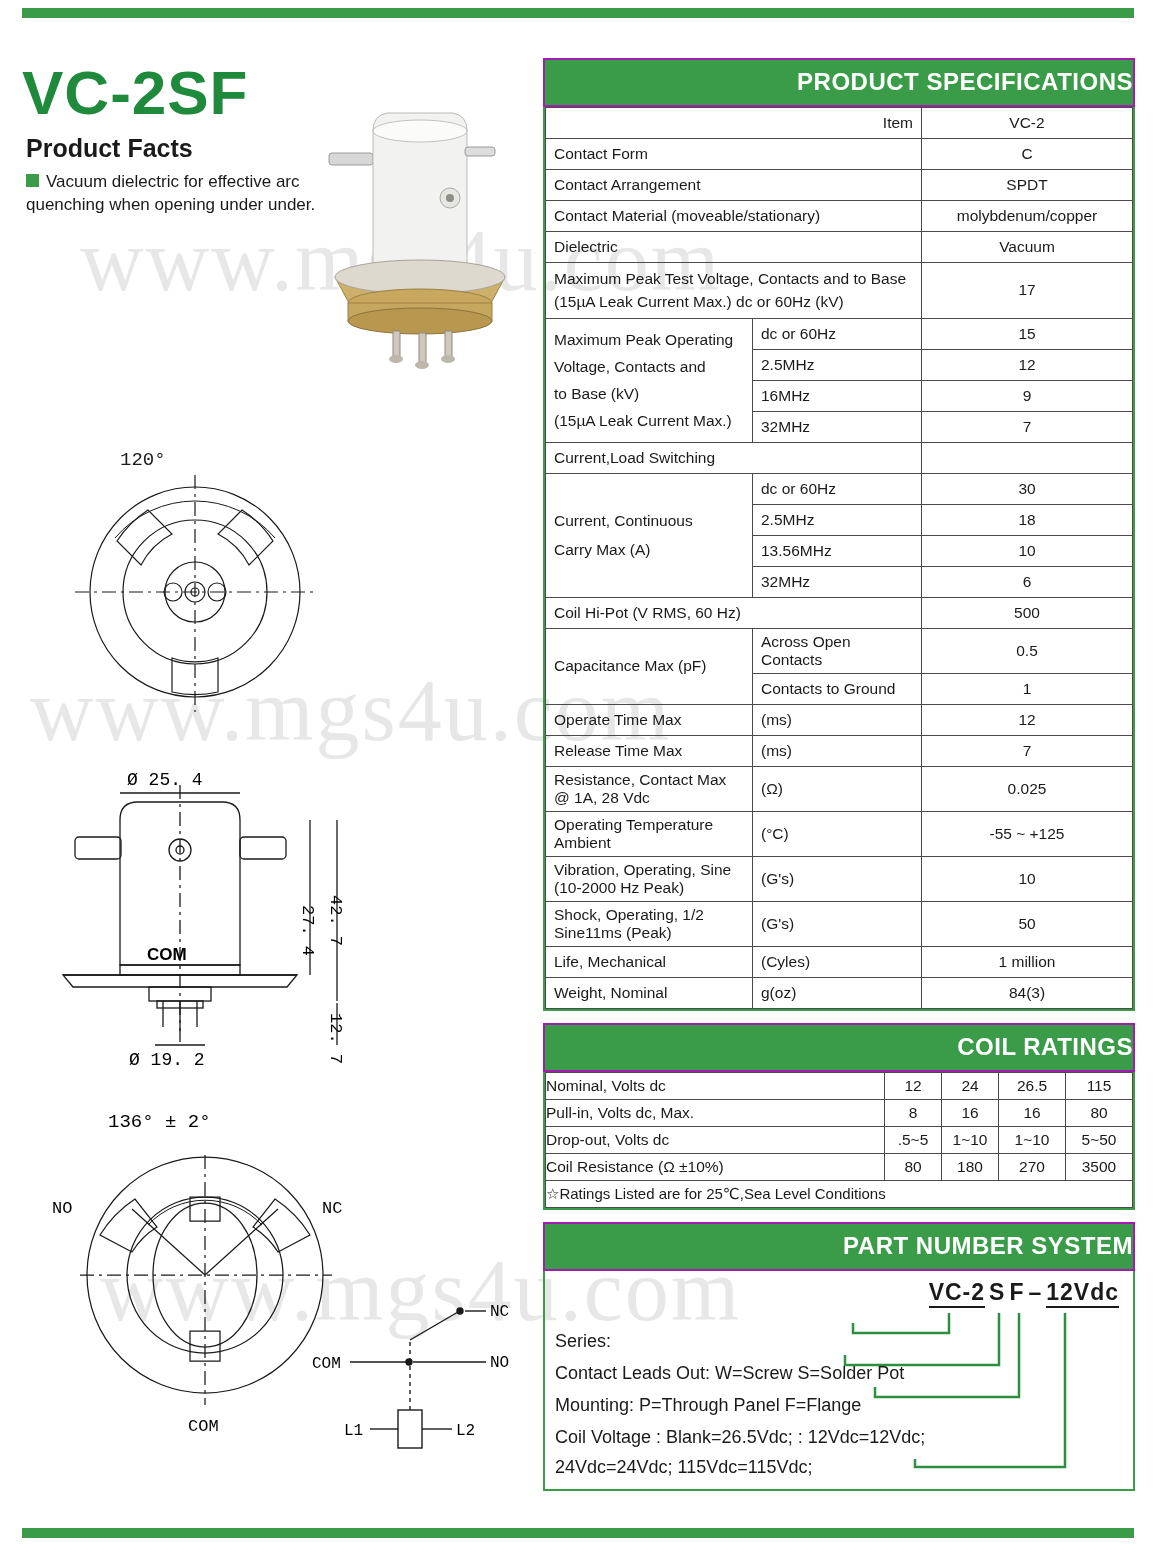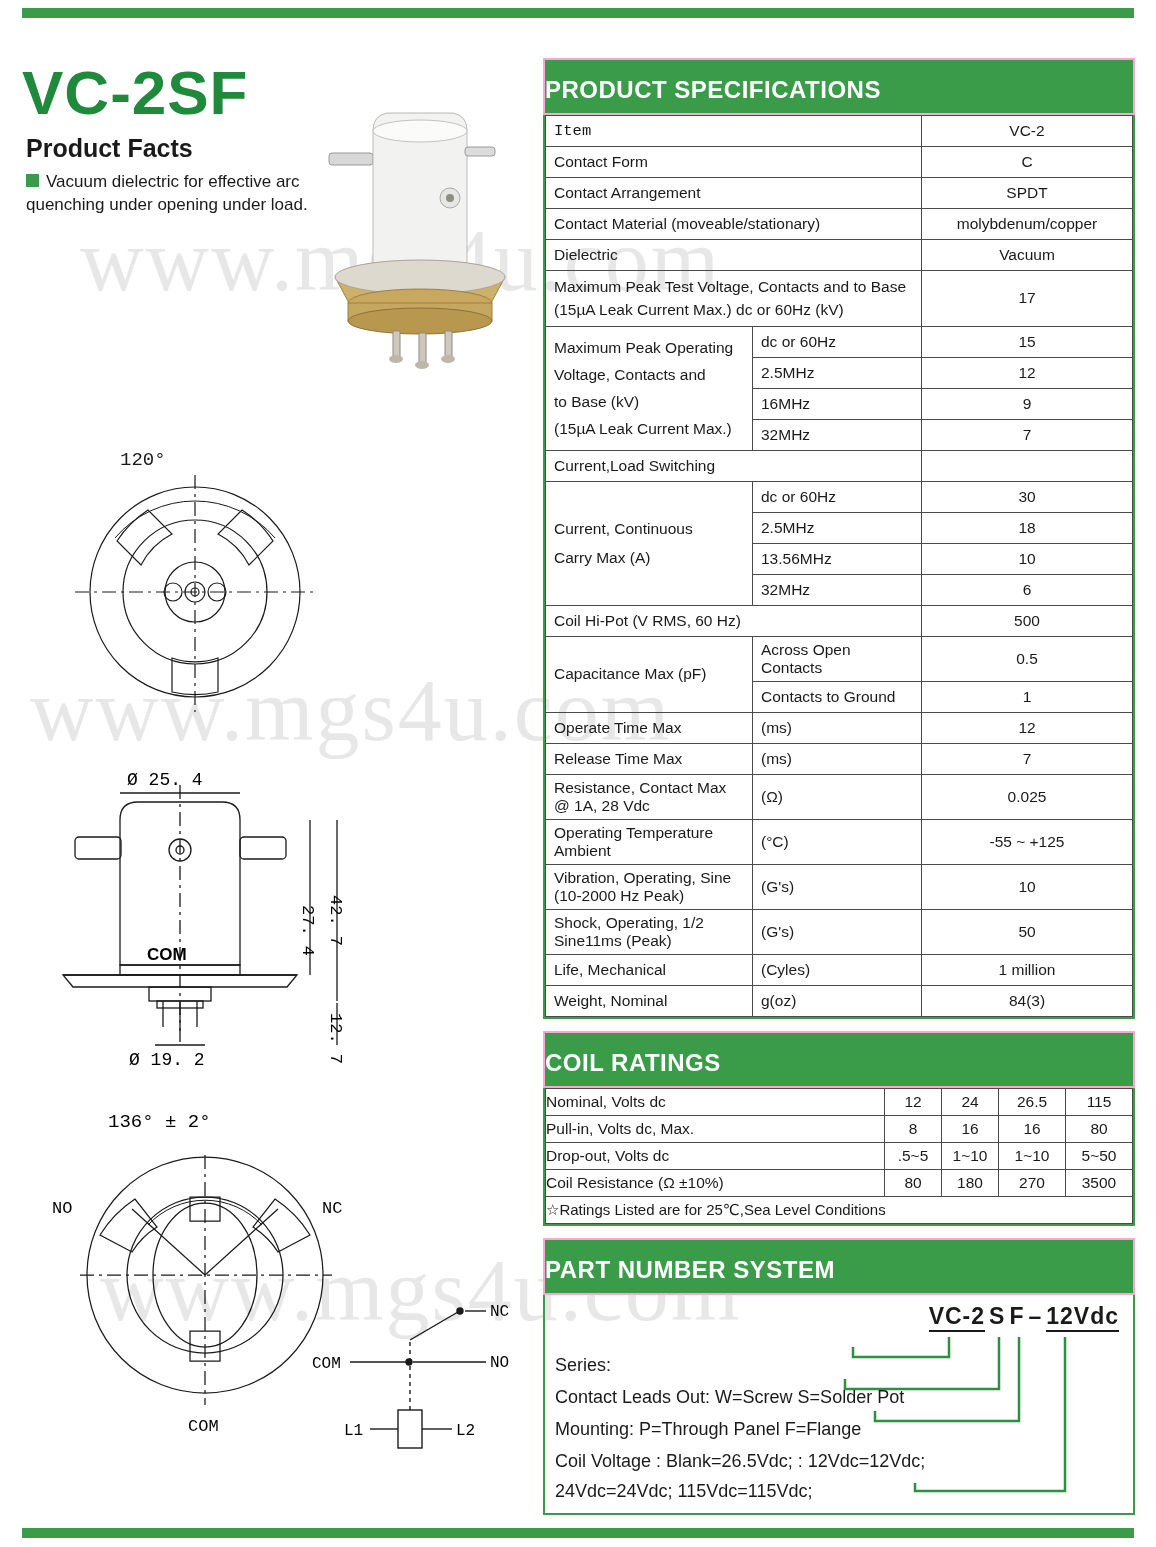--- a/index.html
+++ b/index.html
@@ -47,30 +47,30 @@
   
   .draw{position:absolute;}
   .d1{left:45px;top:440px;width:300px;height:290px;}
   .d2{left:45px;top:745px;width:330px;height:330px;}
   .d3{left:40px;top:1105px;width:330px;height:330px;}
   .d4{left:310px;top:1290px;width:220px;height:180px;}
 
   
   .right{position:absolute;left:543px;top:58px;width:592px;}
   .hdr{
-    background:#3a9c48;color:#ffffff;text-align:left;
+    background:#3a9c48;color:#ffffff;text-align:right;
     font-size:24px;font-weight:bold;letter-spacing:.5px;
-    padding:16px 0 9px 0;border:2px solid #f9a8d4;
+    padding:8px 0 9px 0;border:2px solid #a21caf;
   }
   table{border-collapse:collapse;width:100%;font-size:15.5px;}
   table td{border:1px solid #4a4a4a;padding:4px 8px;vertical-align:middle;}
   .ctr{text-align:left;}
   .c-val{width:194px;text-align:center;}
   .c-sub{width:152px;}
-  .item-head{text-align:left;font-family:Liberation Mono, monospace;}
+  .item-head{text-align:right;}
   .tbl-wrap{border:2px solid #3a9c48;border-top:none;}
   table.main td{height:22px;}
 
   
   .coil td{font-size:15.5px;padding:4px 0;}
   .coil .num{text-align:center;width:56px;}
   .coil .numw{text-align:center;width:66px;}
   .note td{font-size:15px;}
 
   
@@ -98,21 +98,21 @@
 <div class="botbar"></div>
 
 <div class="wm wm1">www.mgs4u.com</div>
 <div class="wm wm2">www.mgs4u.com</div>
 <div class="wm wm3">www.mgs4u.com</div>
 
 <div class="left">
   <div class="title">VC-2SF</div>
   <div class="subtitle">Product Facts</div>
   <div class="facts">
-    <span class="bullet"></span><span>Vacuum dielectric for effective arc quenching under opening under load.</span>
+    <span class="bullet"></span><span>Vacuum dielectric for effective arc quenching when opening under under.</span>
   </div>
 </div>
 
 <div class="photo">
 <svg width="215" height="300" viewBox="0 0 215 300">
 
   <rect x="14" y="58" width="44" height="12" rx="3" fill="#d8d8d8" stroke="#9a9a9a"></rect>
 
   <path d="M58 35 q0 -14 14 -17 h66 q14 3 14 17 v145 h-94 z" fill="#f2f2f0" stroke="#b9b9b9"></path>
   <ellipse cx="105" cy="36" rx="47" ry="11" fill="#fbfbfa" stroke="#c2c2c2"></ellipse>

